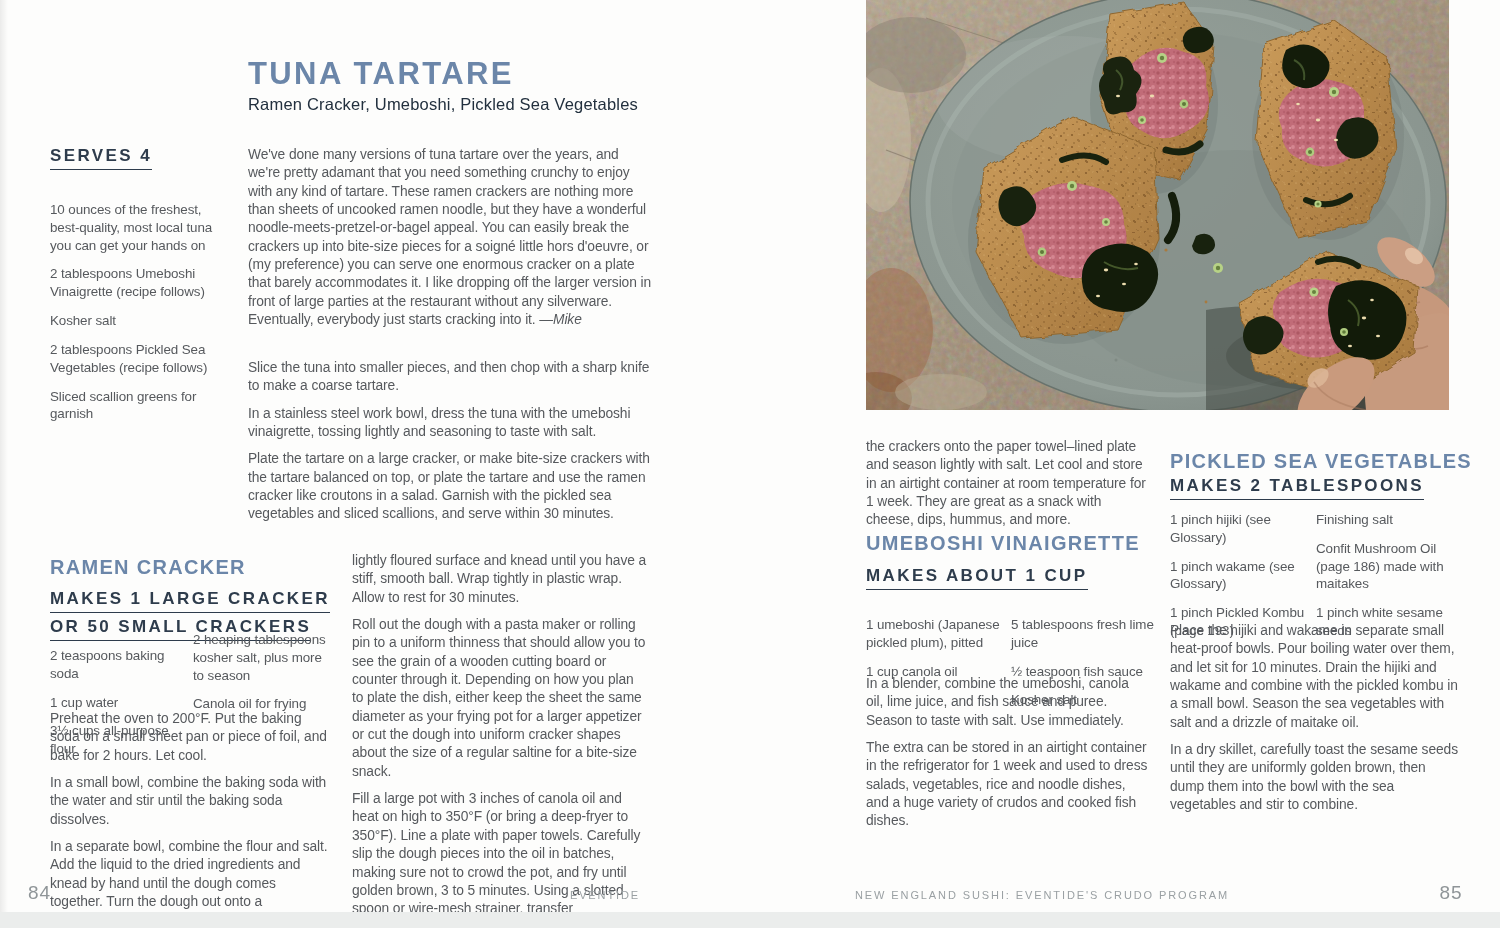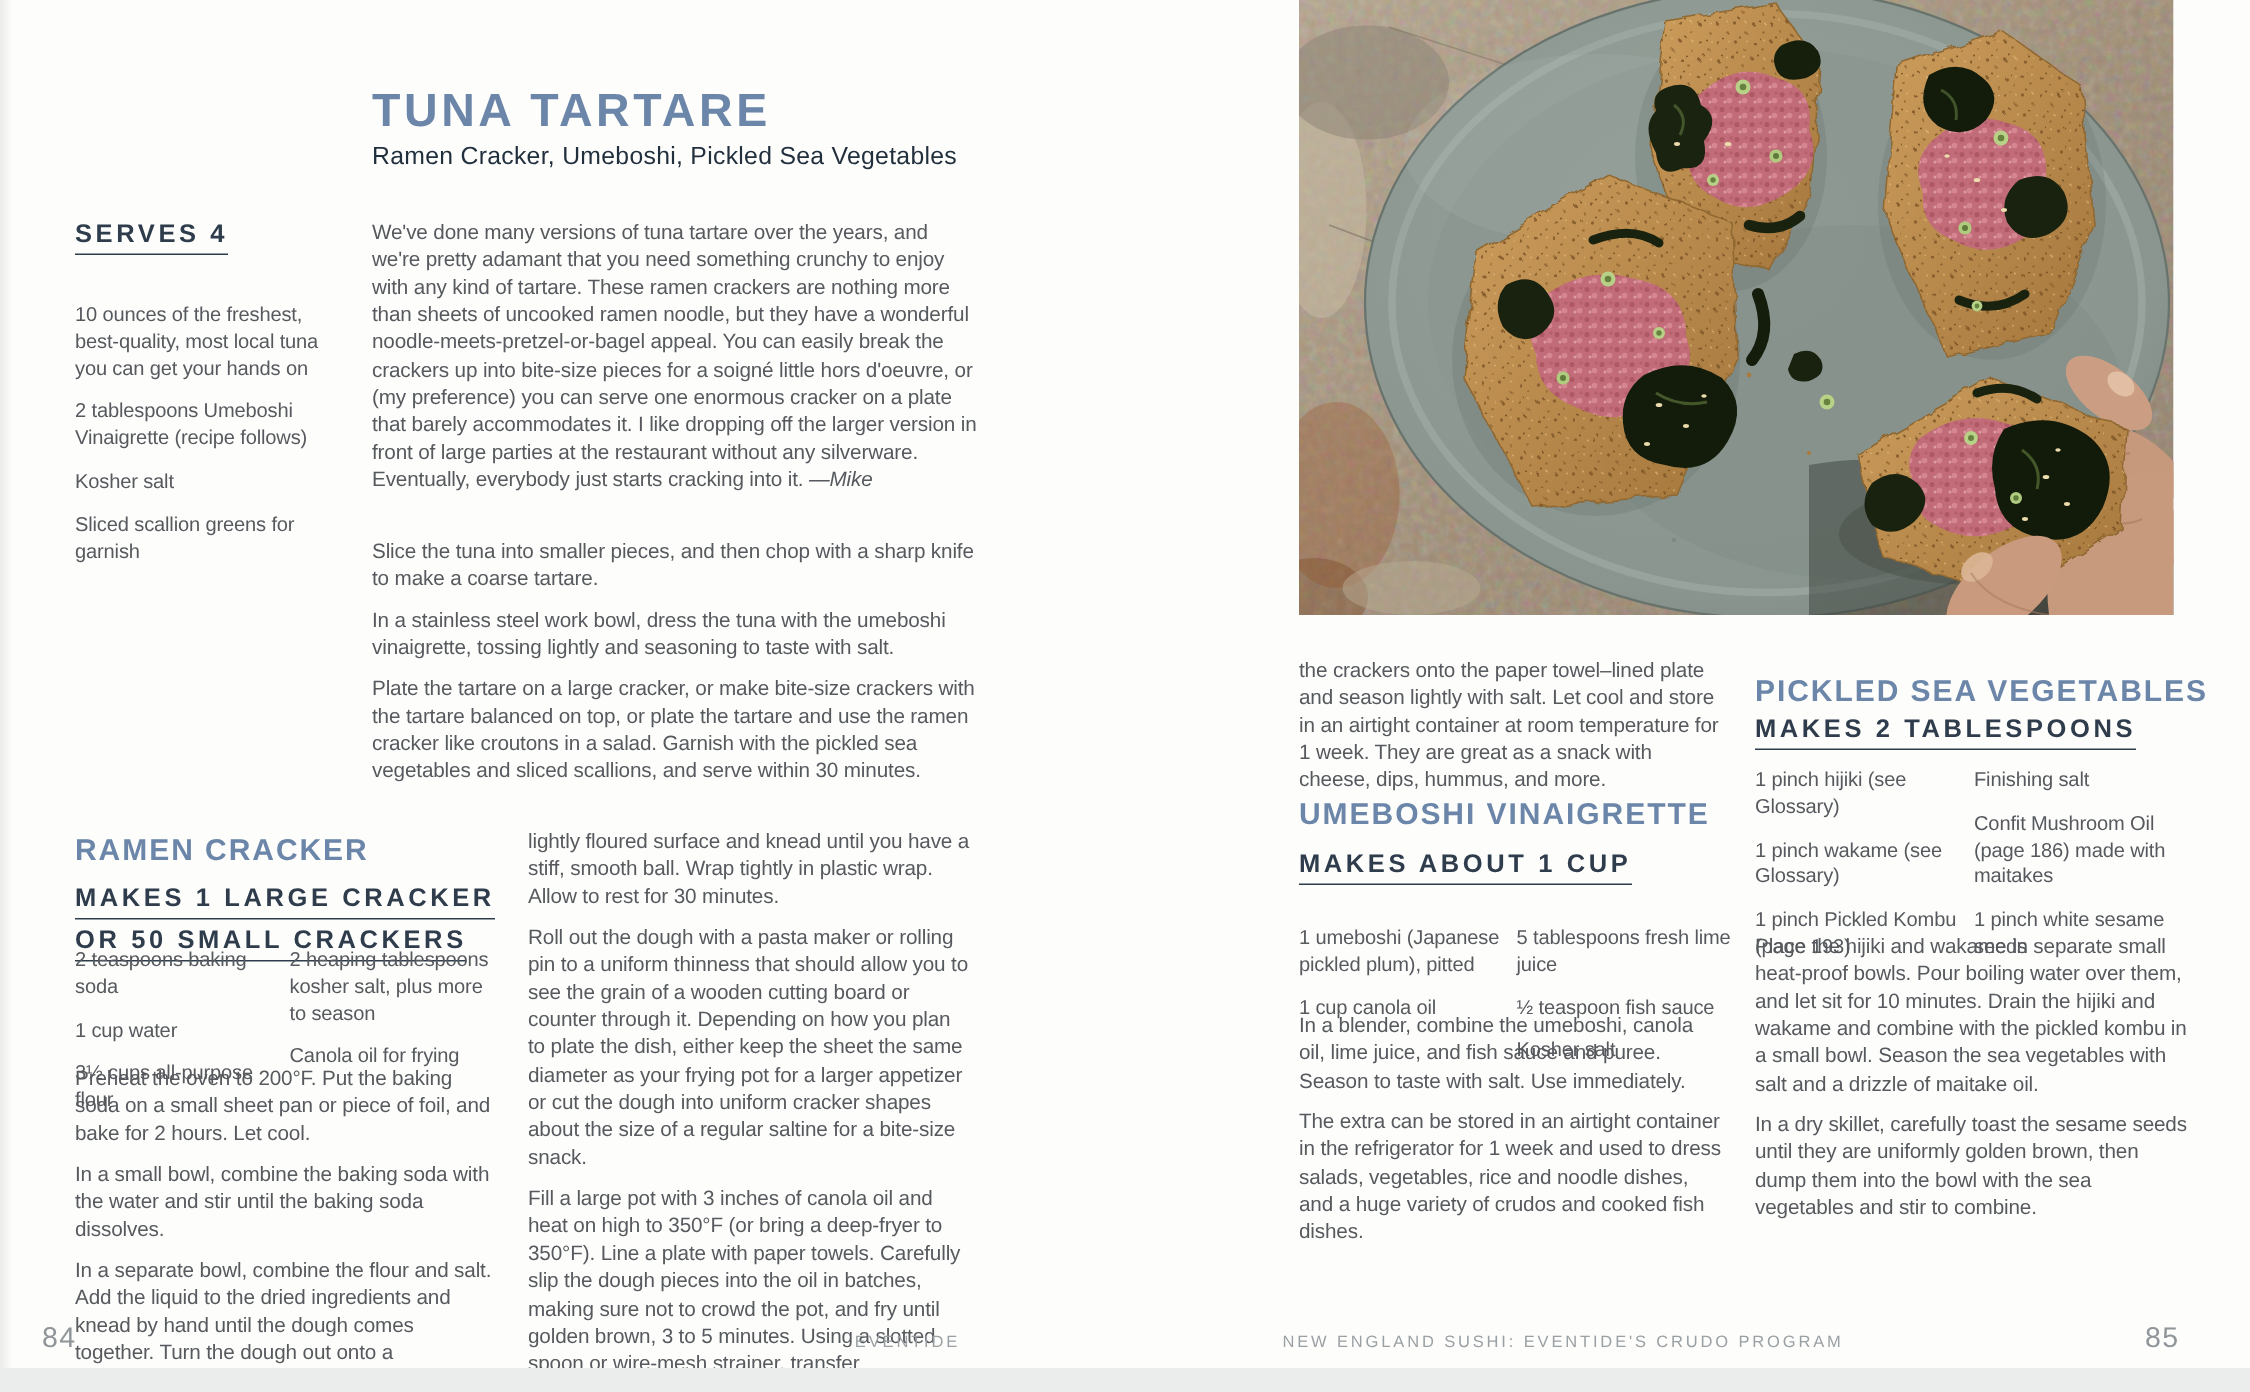--- a/index.html
+++ b/index.html
@@ -43,56 +43,57 @@
   }
   .attrib{font-style:italic;}
   .ing{
     font-size:13.4px;line-height:1.33;color:var(--body-text);
     margin:0 0 11px 0;letter-spacing:-0.1px;
   }
   .ing-cols{display:flex;}
   .footer-num{font-size:19px;color:#8f9598;letter-spacing:1px;}
   .footer-title{font-size:11px;color:var(--footer-gray);letter-spacing:1.9px;white-space:nowrap;}
   .center{text-align:center;}
-  .right{text-align:left;}
+  .right{text-align:center;}
 </style>
 </head>
 <body>
 
 <div class="abs edge-shade"></div>
 
 <div>
 
   <div class="abs" style="left:50px;top:146px;width:180px;">
     <div class="label">SERVES 4</div>
     <div style="height:31px;"></div>
     <p class="ing">10 ounces of the freshest, best-quality, most local tuna you can get your hands on</p>
     <p class="ing">2 tablespoons Umeboshi Vinaigrette (recipe follows)</p>
     <p class="ing">Kosher salt</p>
+    <p class="ing">2 tablespoons Pickled Sea Vegetables (recipe follows)</p>
     <p class="ing">Sliced scallion greens for garnish</p>
   </div>
 
   <div class="abs title" style="left:248px;top:56px;">TUNA TARTARE</div>
   <div class="abs subtitle" style="left:248px;top:95px;width:420px;">Ramen Cracker, Umeboshi, Pickled Sea Vegetables</div>
 
   <p class="abs body-p" style="left:248px;top:146px;width:406px;"><span>We've done many versions of tuna tartare over the years, and we're pretty adamant that you need something crunchy to enjoy with any kind of tartare. These ramen crackers are nothing more than sheets of uncooked ramen noodle, but they have a wonderful noodle-meets-pretzel-or-bagel appeal. You can easily break the crackers up into bite-size pieces for a soigné little hors d'oeuvre, or (my preference) you can serve one enormous cracker on a plate that barely accommodates it. I like dropping off the larger version in front of large parties at the restaurant without any silverware. Eventually, everybody just starts cracking into it.</span><span class="attrib"> —Mike</span></p>
 
   <div class="abs" style="left:248px;top:359px;width:406px;">
     <p class="body-p">Slice the tuna into smaller pieces, and then chop with a sharp knife to make a coarse tartare.</p>
     <p class="body-p">In a stainless steel work bowl, dress the tuna with the umeboshi vinaigrette, tossing lightly and seasoning to taste with salt.</p>
     <p class="body-p">Plate the tartare on a large cracker, or make bite-size crackers with the tartare balanced on top, or plate the tartare and use the ramen cracker like croutons in a salad. Garnish with the pickled sea vegetables and sliced scallions, and serve within 30 minutes.</p>
   </div>
 
   <div class="abs h-blue" style="left:50px;top:556px;">RAMEN CRACKER</div>
   <div class="abs" style="left:50px;top:589px;">
     <div class="label stack">MAKES 1 LARGE CRACKER</div><br>
     <div class="label">OR 50 SMALL CRACKERS</div>
   </div>
   <div class="abs ing-cols" style="left:50px;top:631px;width:286px;">
-    <div style="width:143px;padding-right:10px;">
+    <div style="width:143px;padding-right:10px;margin-top:16px;">
       <p class="ing">2 teaspoons baking soda</p>
       <p class="ing">1 cup water</p>
       <p class="ing">3½ cups all-purpose flour</p>
     </div>
     <div style="width:143px;">
       <p class="ing">2 heaping tablespoons kosher salt, plus more to season</p>
       <p class="ing">Canola oil for frying</p>
     </div>
   </div>
   <div class="abs" style="left:50px;top:710px;width:278px;">

